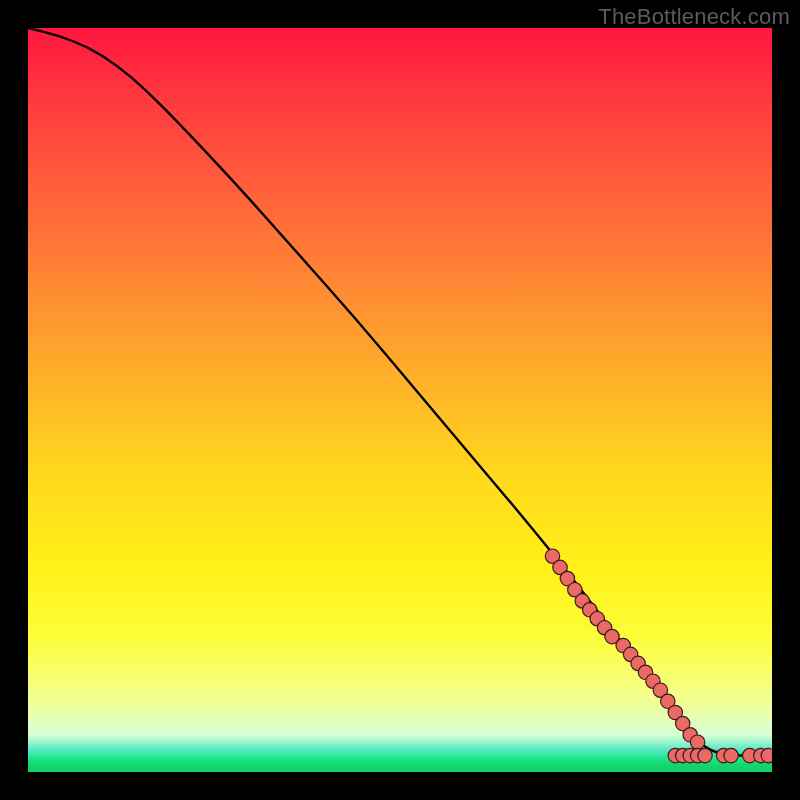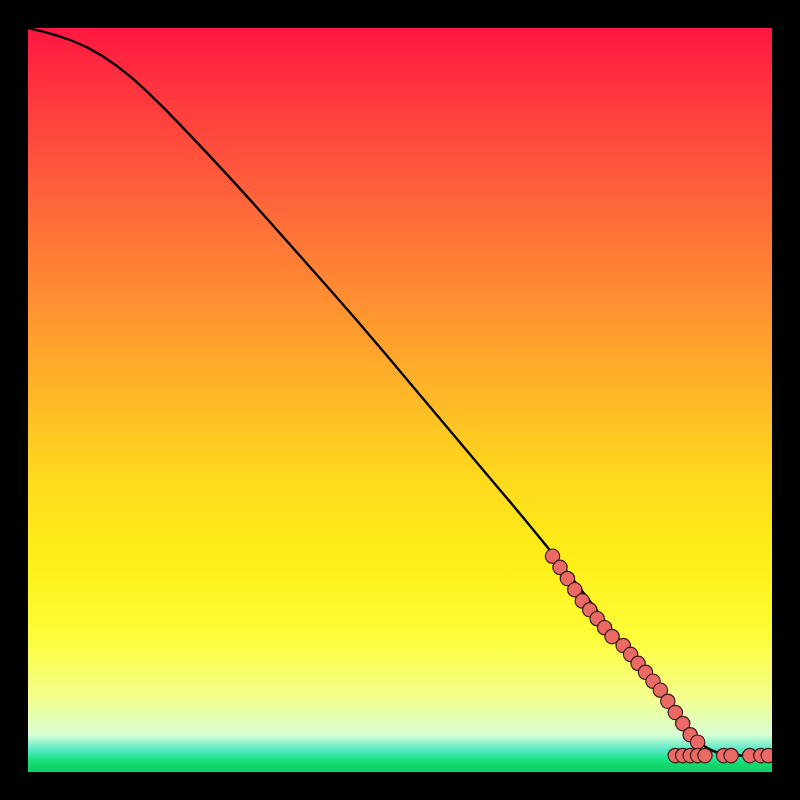--- a/index.html
+++ b/index.html
@@ -65,20 +65,21 @@
   .dot {
     fill: #eb6a66;
     stroke: #3a1c1c;
     stroke-width: 1.2;
   }
 </style>
 </head>
 <body>
 
 <div class="frame">
+  <div class="watermark">TheBottleneck.com</div>
   <div class="plot">
     <div class="gradient"></div>
     <svg class="overlay" viewBox="0 0 744 744" preserveAspectRatio="none">
       <path id="curve-path" class="curve" d="M 0.0 0.0 Q 0.0 0.0 14.9 3.7 Q 29.8 7.4 44.6 13.0 Q 59.5 18.6 74.4 27.9 Q 89.3 37.2 104.2 50.2 Q 119.0 63.2 133.9 78.1 Q 148.8 93.0 178.6 124.6 Q 208.3 156.2 238.1 189.7 Q 267.8 223.2 297.6 256.7 Q 327.4 290.2 357.1 325.5 Q 386.9 360.8 416.6 396.2 Q 446.4 431.5 476.2 466.9 Q 505.9 502.2 528.2 530.1 Q 550.6 558.0 572.9 587.8 Q 595.2 617.5 610.1 636.1 Q 625.0 654.7 639.8 675.2 Q 654.7 695.6 662.2 704.9 Q 669.6 714.2 680.8 720.9 Q 691.9 727.6 718.0 727.6 T 744.0 727.6"></path>
       <g id="points-group">
           <circle class="dot" cx="524.5" cy="528.2" r="7.2"></circle>
           <circle class="dot" cx="532.0" cy="539.4" r="7.2"></circle>
           <circle class="dot" cx="539.4" cy="550.6" r="7.2"></circle>
           <circle class="dot" cx="546.8" cy="561.7" r="7.2"></circle>
           <circle class="dot" cx="554.3" cy="572.9" r="7.2"></circle>

